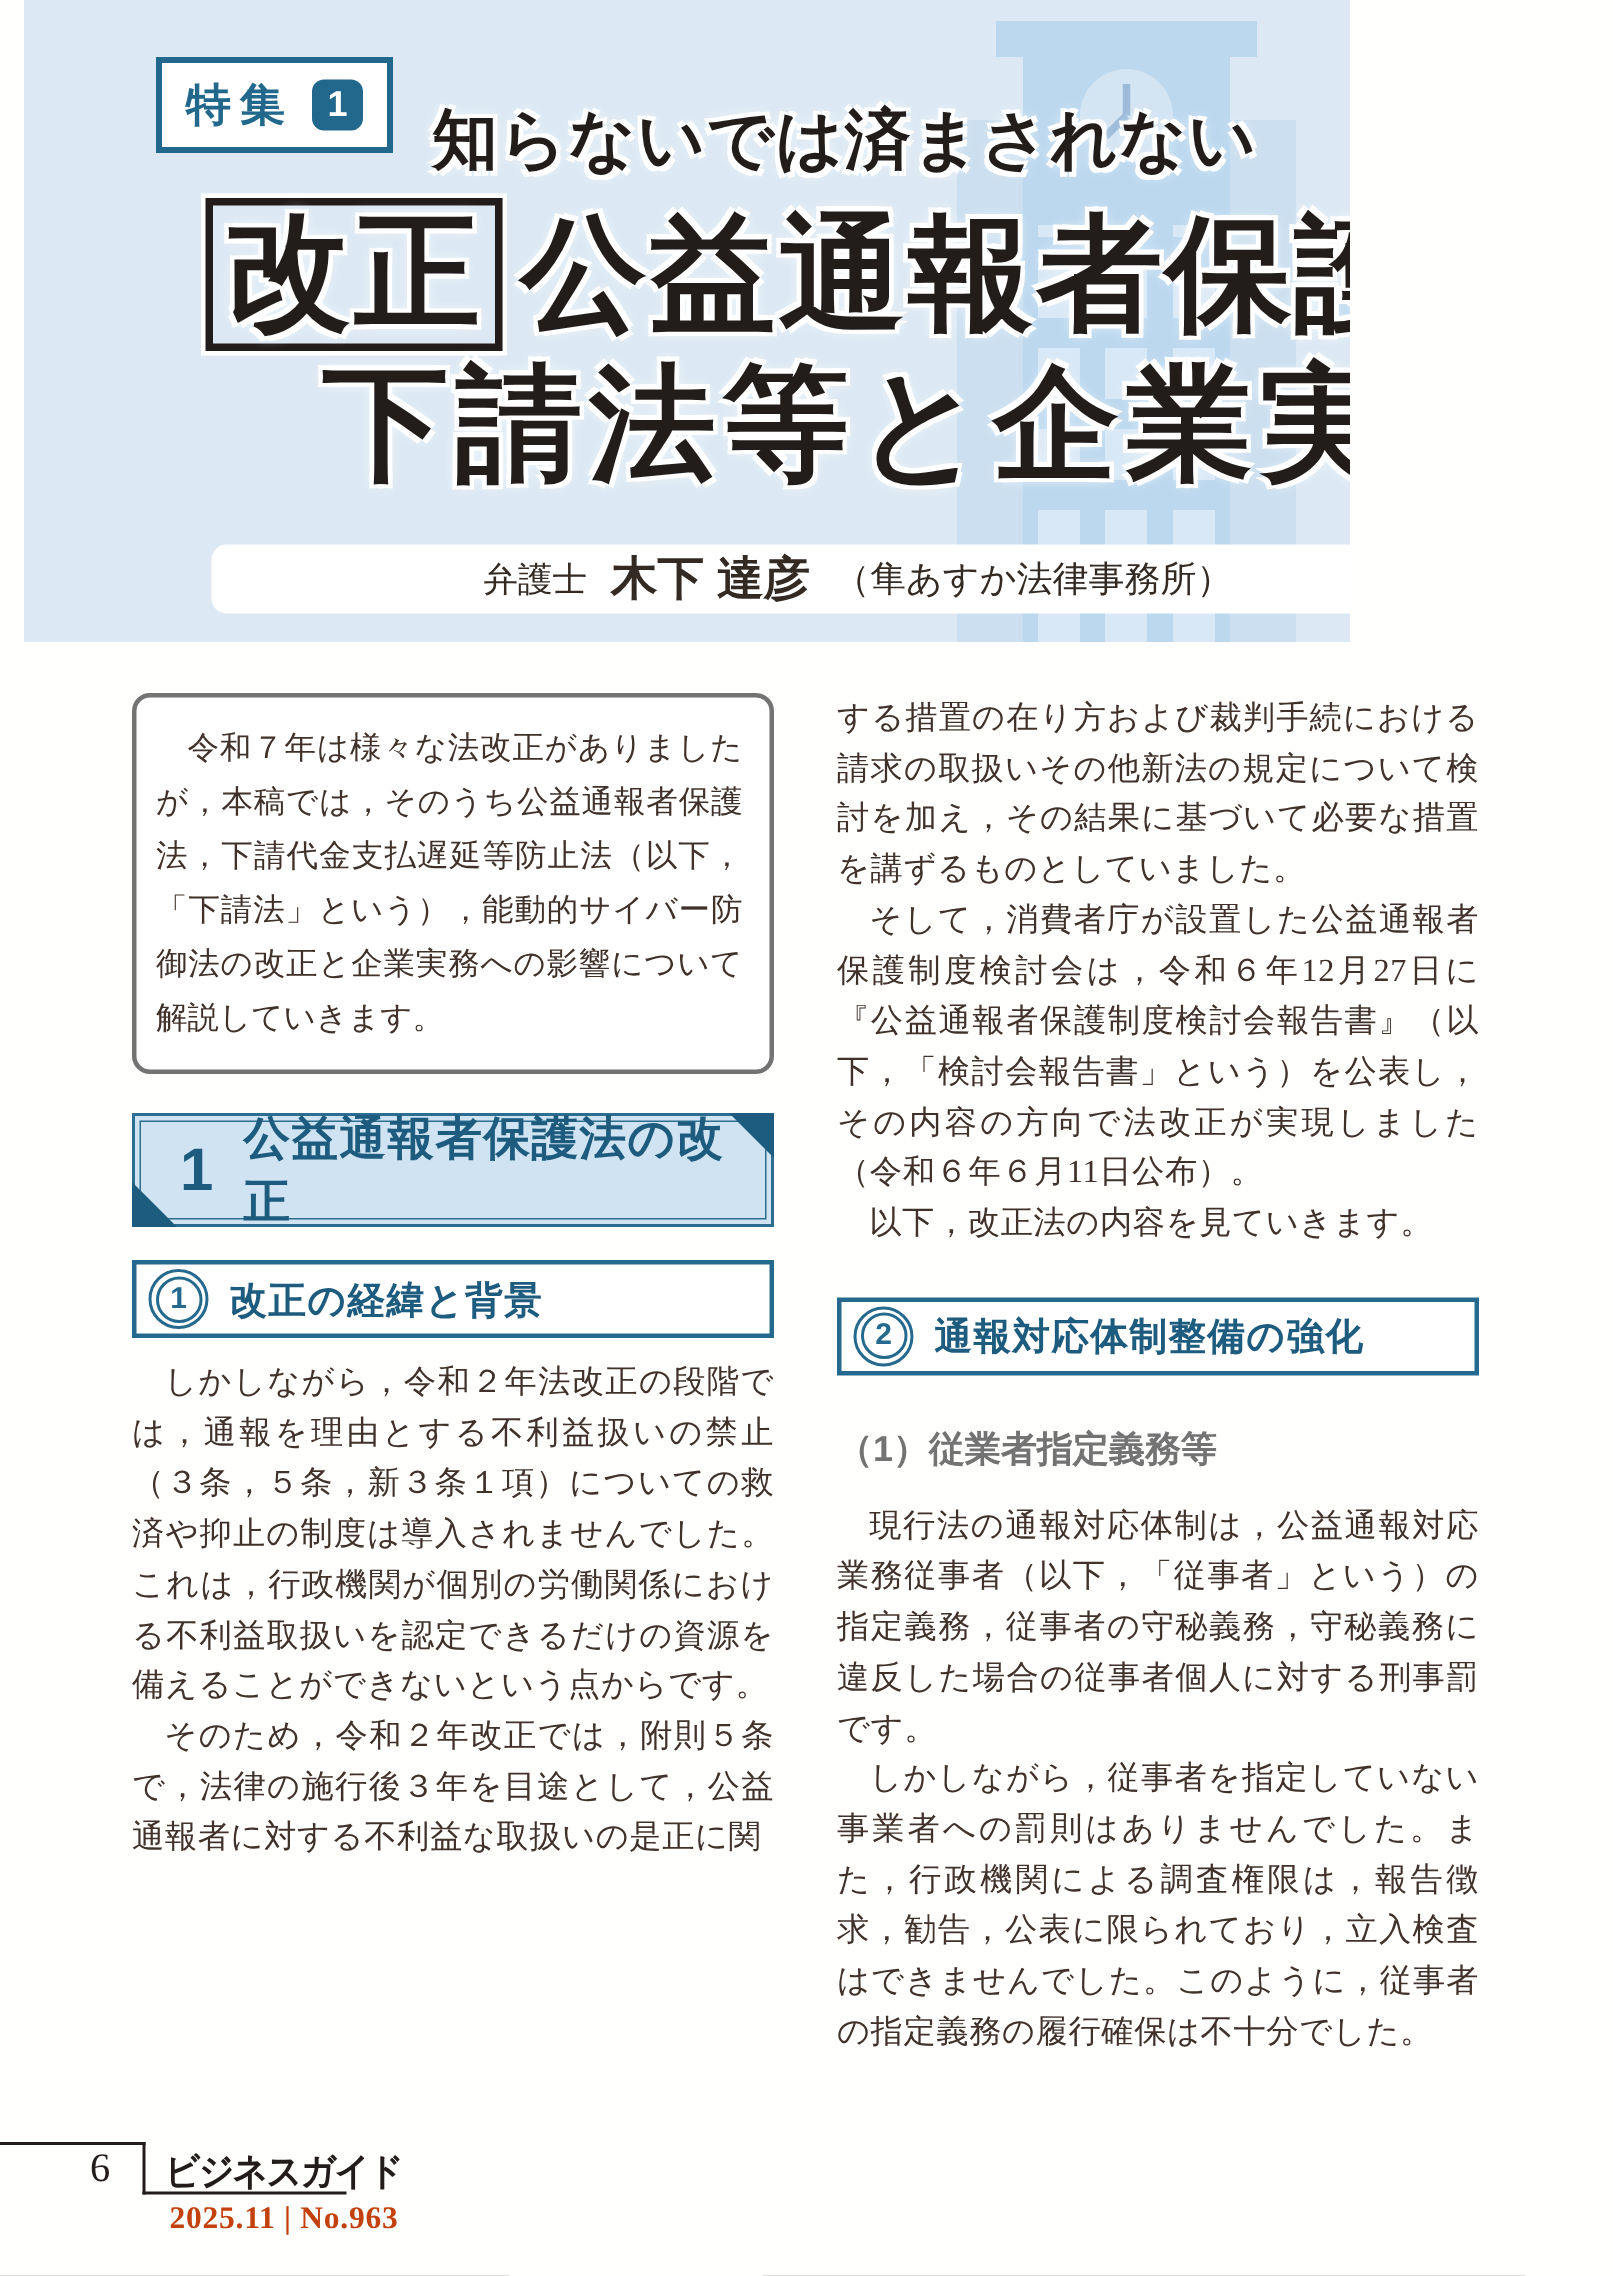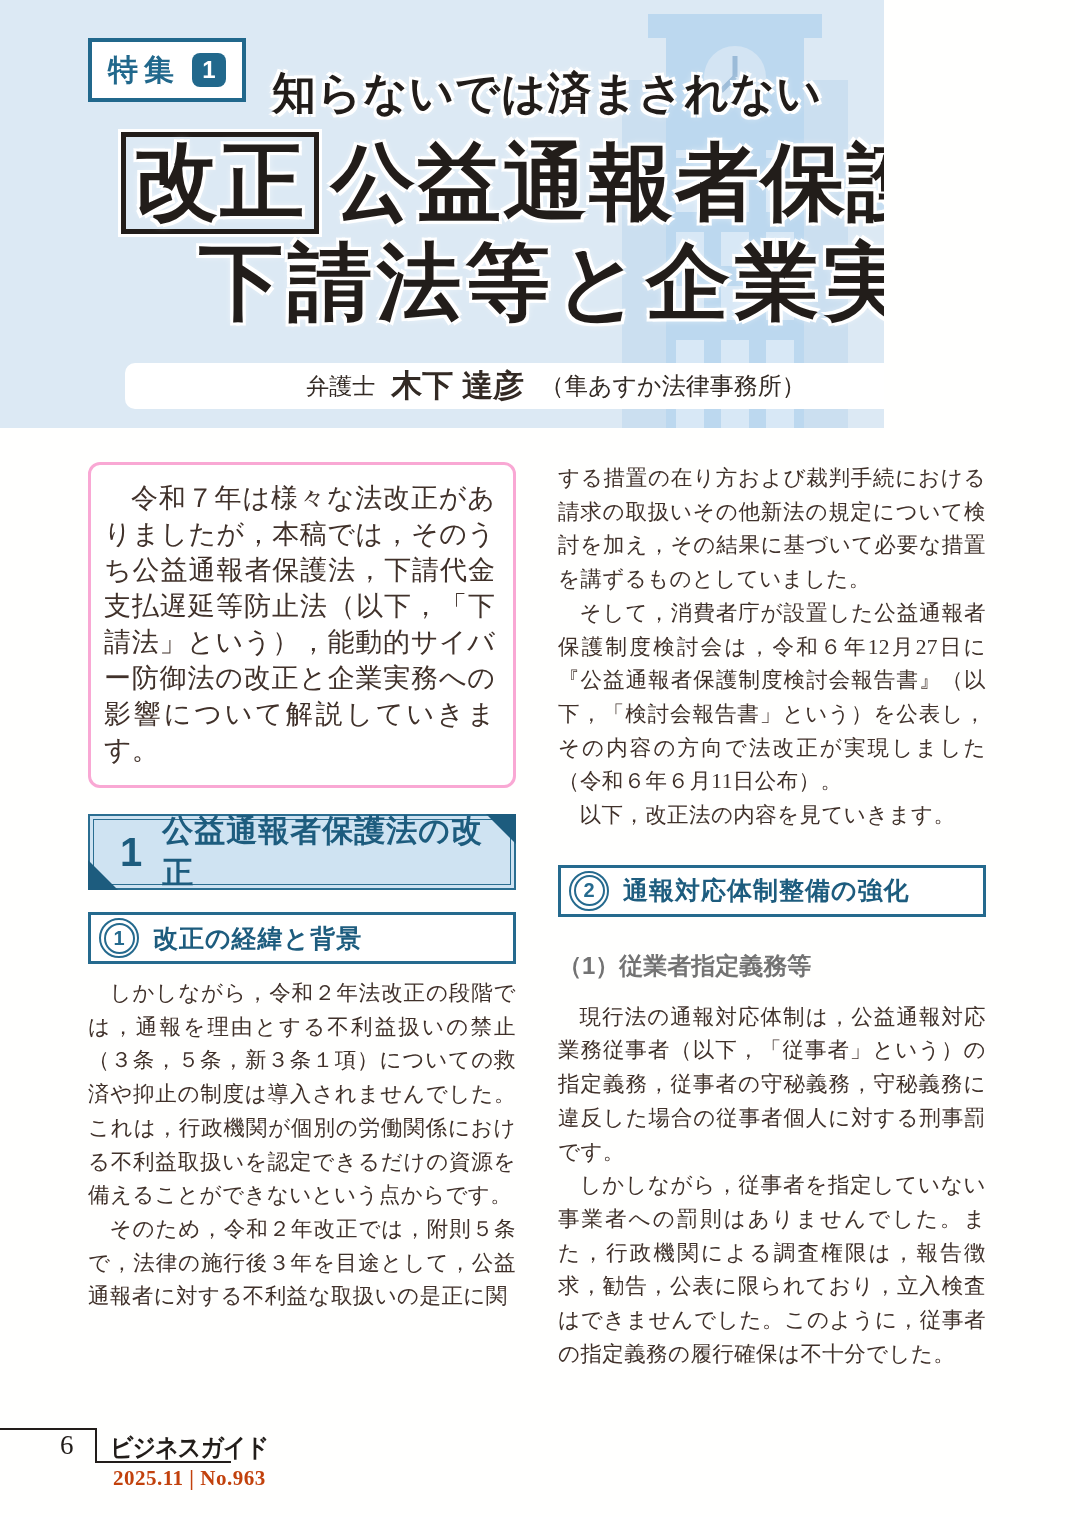--- a/index.html
+++ b/index.html
@@ -3,21 +3,21 @@
 <meta charset="utf-8">
 <style>
   * { margin:0; padding:0; box-sizing:border-box; }
   body { background:#888; font-family:"Liberation Serif", serif; }
   .page {
     position:relative; width:1075px; height:1517px; margin:0 auto;
     background:#fffffe; overflow:hidden;
   }
 
   
-  .header { position:absolute; left:0; top:0; width:884px; height:428px; background:#dce9f4; overflow:hidden; }
+  .header { position:absolute; left:16px; top:0; width:884px; height:428px; background:#dce9f4; overflow:hidden; }
 
   
   .ill { position:absolute; }
   .tower-cap   { left:648px; top:14px;  width:174px; height:24px;  background:#bcd8ef; }
   .tower-body  { left:666px; top:38px;  width:138px; height:390px; background:#bcd8ef; }
   .tower-win   { left:676px; top:150px; width:118px; height:278px;
                  background-image:
                    repeating-linear-gradient(0deg, transparent 0 34px, #bcd8ef 34px 54px),
                    repeating-linear-gradient(90deg, #d8e8f6 0 28px, #bcd8ef 28px 45px); }
   .pillar-l    { left:622px; top:80px;  width:44px;  height:348px; background:#cbdff0; }
@@ -65,23 +65,23 @@
   .author-role { font-size:23px; }
   .author-name { font-size:31px; font-weight:900; }
   .author-aff  { font-size:24px; }
 
   
   .col { position:absolute; top:462px; width:428px; }
   .col-left  { left:88px; }
   .col-right { left:558px; }
 
   .intro-box {
-    border:3px solid #f9a8d4; border-radius:12px; background:#fff;
+    border:3px solid #737373; border-radius:12px; background:#fff;
     padding:15px 18px 17px 13px;
-    font-size:27px; line-height:36px; color:#40312a; text-align:justify; text-indent:1em;
+    font-size:21px; line-height:36px; color:#40312a; text-align:justify; text-indent:1em;
   }
 
   .section-banner {
     position:relative; margin-top:26px; height:76px; background:#cfe3f2; border:2px solid #2b6e91;
     display:flex; align-items:center; gap:20px; padding-left:30px;
     box-shadow:inset 0 0 0 3px #cfe3f2, inset 0 0 0 4px #2b6e91;
   }
   .section-banner::before {
     content:""; position:absolute; top:-2px; right:-2px; width:0; height:0;
     border-top:30px solid #1d5c7e; border-left:30px solid transparent;

